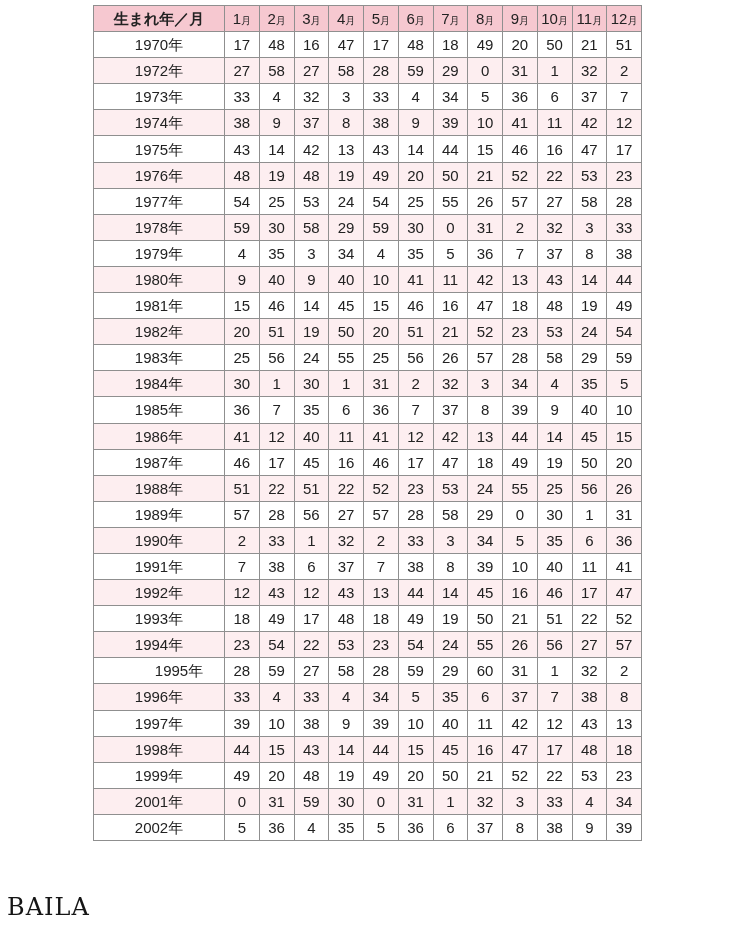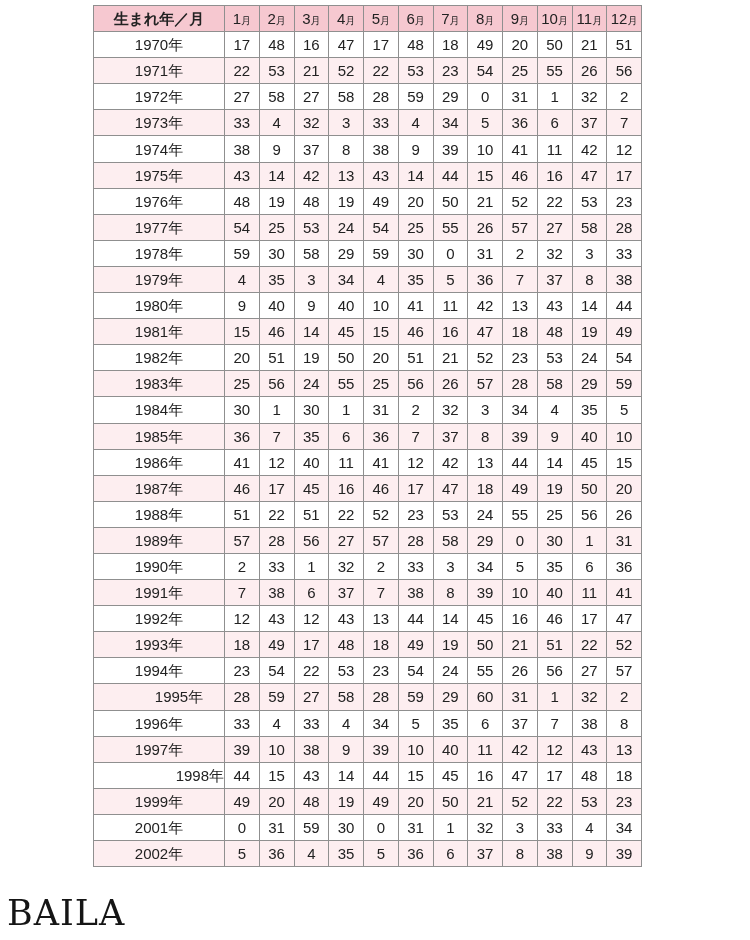--- a/index.html
+++ b/index.html
@@ -43,21 +43,21 @@
     background:var(--row-bg,#ffffff);
   }
   .lookup tbody tr:nth-child(even) th,
   .lookup tbody tr:nth-child(even) td{
     background:var(--alt-row-bg,#fdeef0);
   }
   .logo{
     position:absolute;
     left:7px;top:895px;
     font-family:"DejaVu Serif","Liberation Serif",serif;
-    font-size:35px;
+    font-size:24px;
     line-height:1.05;
     letter-spacing:1px;
     color:#151515;
   }
 </style>
 </head>
 <body>
 
 <div class="page" style="--header-bg: #f6c8d0; --alt-row-bg: #fdeef0; --row-bg: #ffffff; --border: #8f8f8f; --text: #222222;">
 
@@ -89,35 +89,20 @@
           <td>16</td>
           <td>47</td>
           <td>17</td>
           <td>48</td>
           <td>18</td>
           <td>49</td>
           <td>20</td>
           <td>50</td>
           <td>21</td>
           <td>51</td>
-        </tr>
-        <tr>
-          <th class="yr" style="font-weight: normal;">1971年</th>
-          <td>22</td>
-          <td>53</td>
-          <td>21</td>
-          <td>52</td>
-          <td>22</td>
-          <td>53</td>
-          <td>23</td>
-          <td>54</td>
-          <td>25</td>
-          <td>55</td>
-          <td>26</td>
-          <td>56</td>
         </tr>
         <tr>
           <th class="yr" style="font-weight: normal;">1972年</th>
           <td>27</td>
           <td>58</td>
           <td>27</td>
           <td>58</td>
           <td>28</td>
           <td>59</td>
           <td>29</td>
@@ -496,21 +481,21 @@
           <td>39</td>
           <td>10</td>
           <td>40</td>
           <td>11</td>
           <td>42</td>
           <td>12</td>
           <td>43</td>
           <td>13</td>
         </tr>
         <tr>
-          <th class="yr" style="font-weight: normal; text-align: right;">1998年</th>
+          <th class="yr" style="font-weight: normal;">1998年</th>
           <td>44</td>
           <td>15</td>
           <td>43</td>
           <td>14</td>
           <td>44</td>
           <td>15</td>
           <td>45</td>
           <td>16</td>
           <td>47</td>
           <td>17</td>

